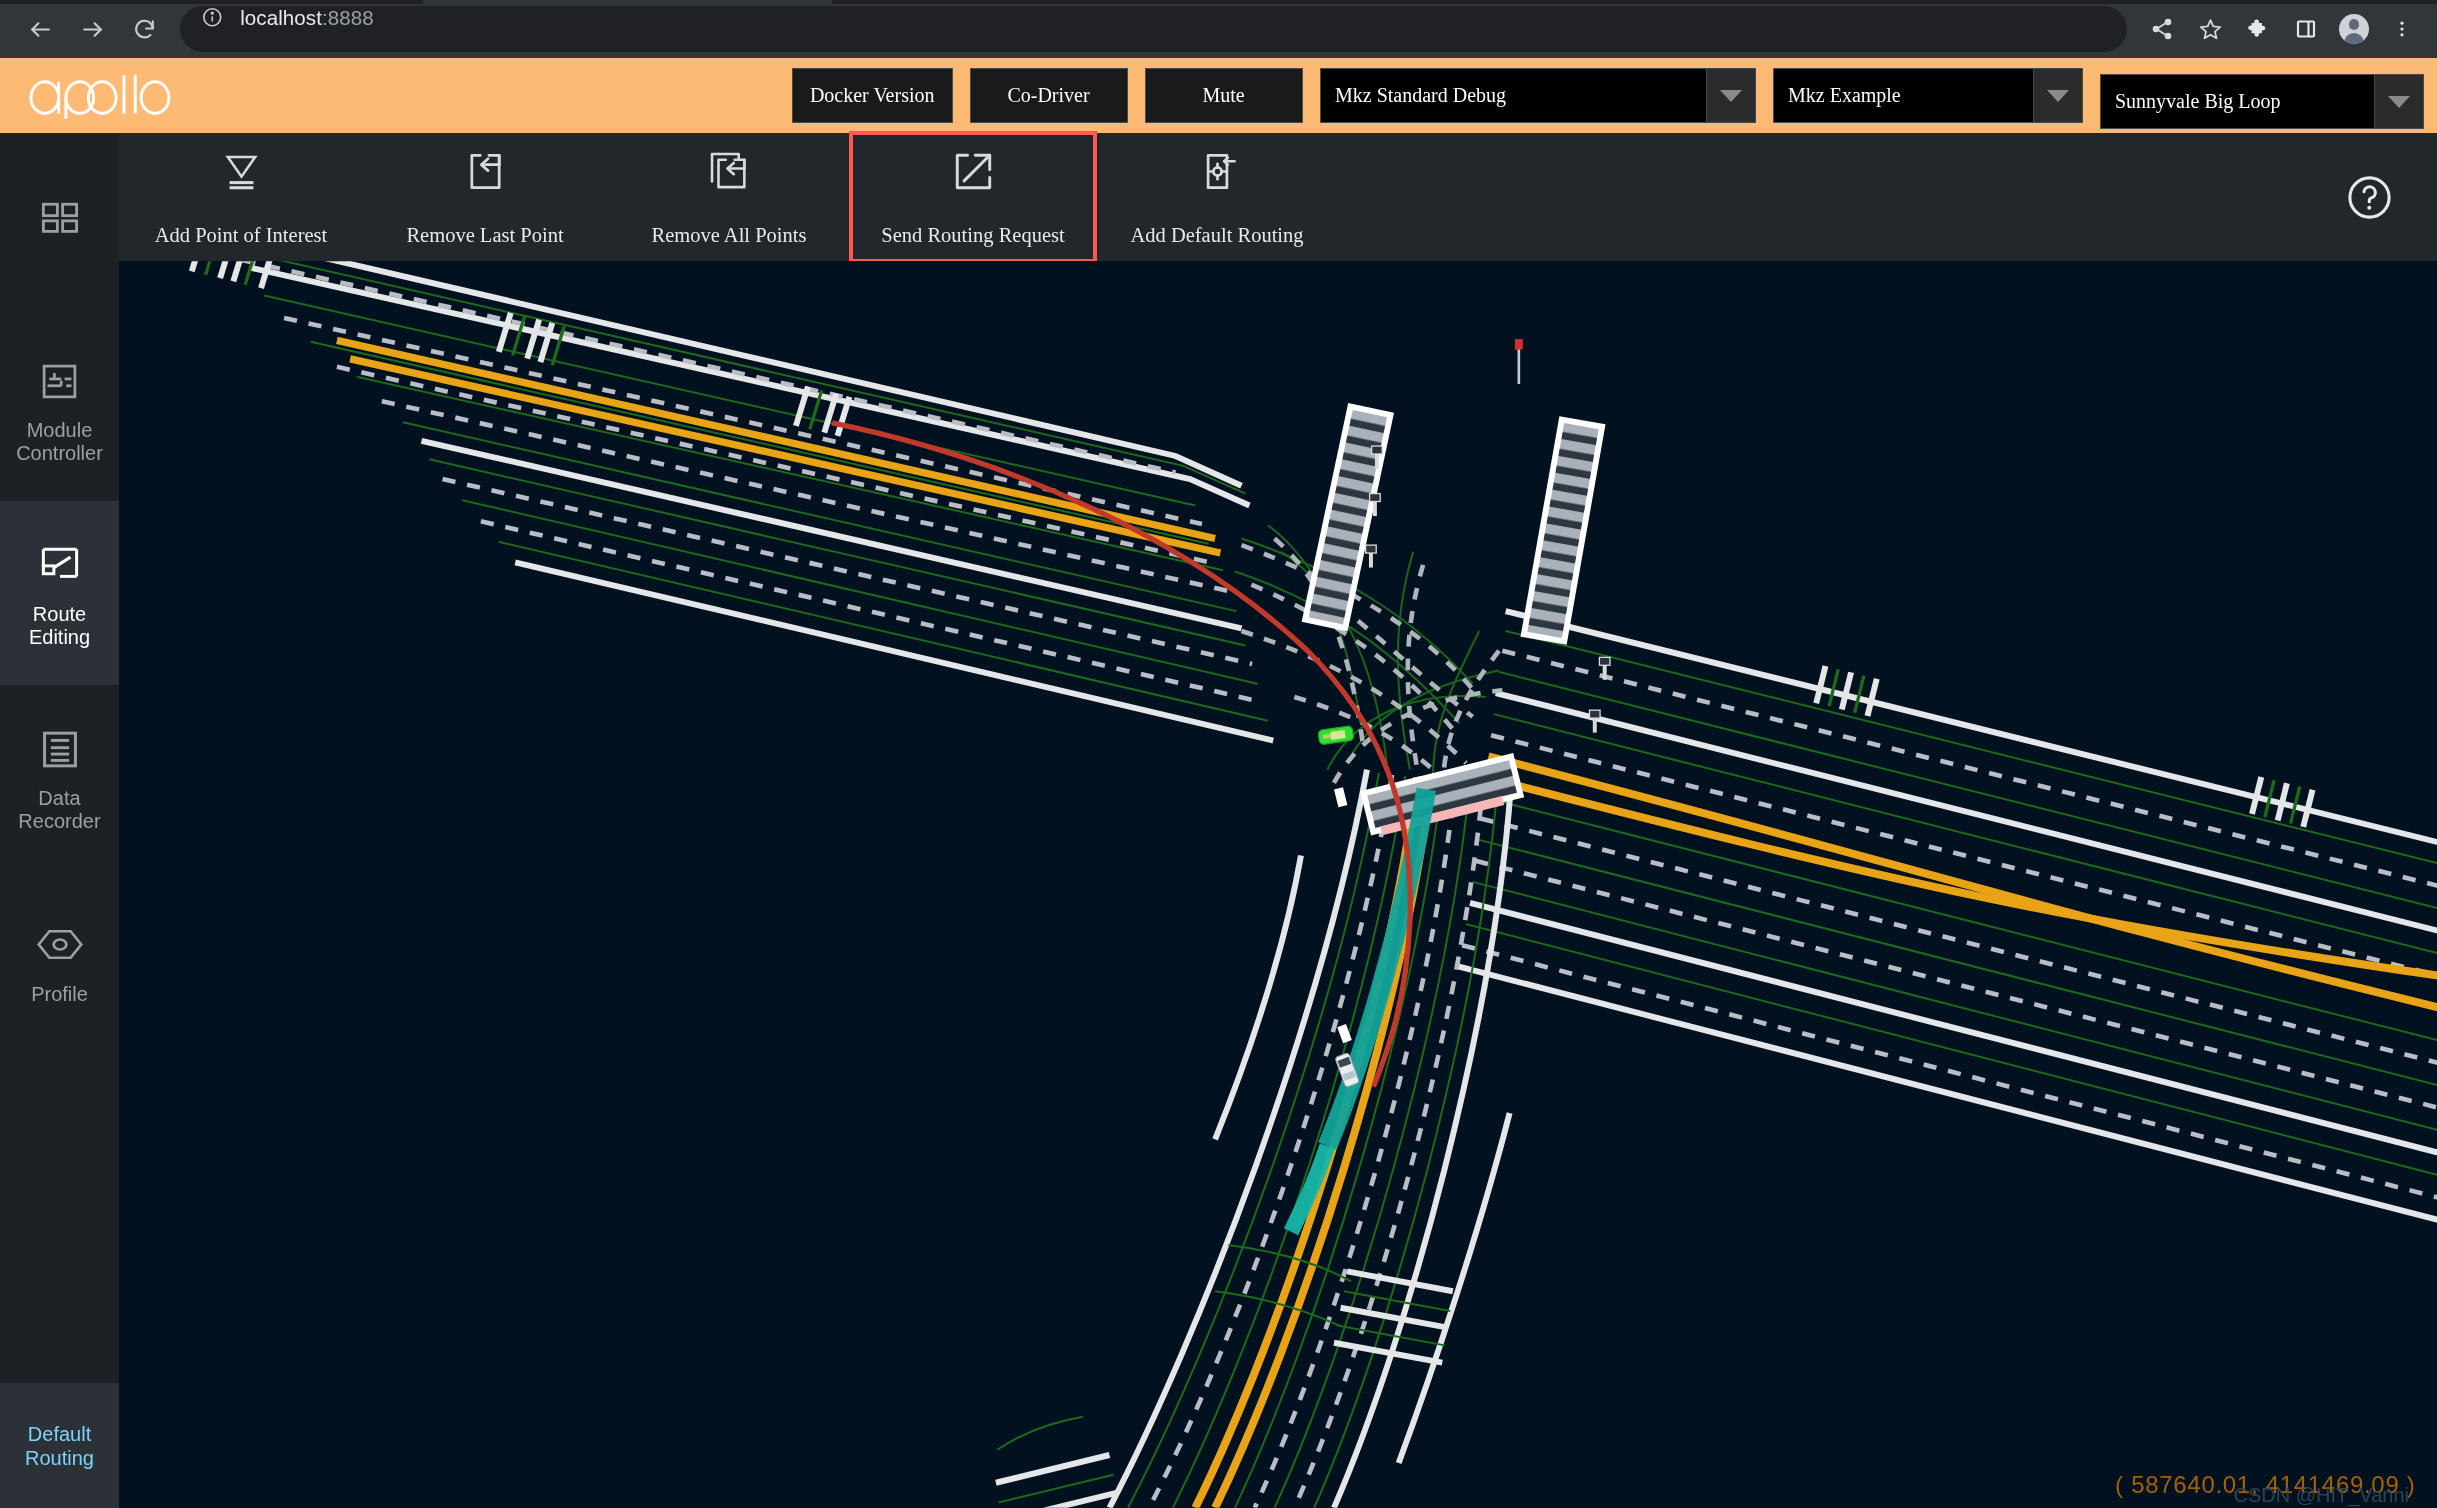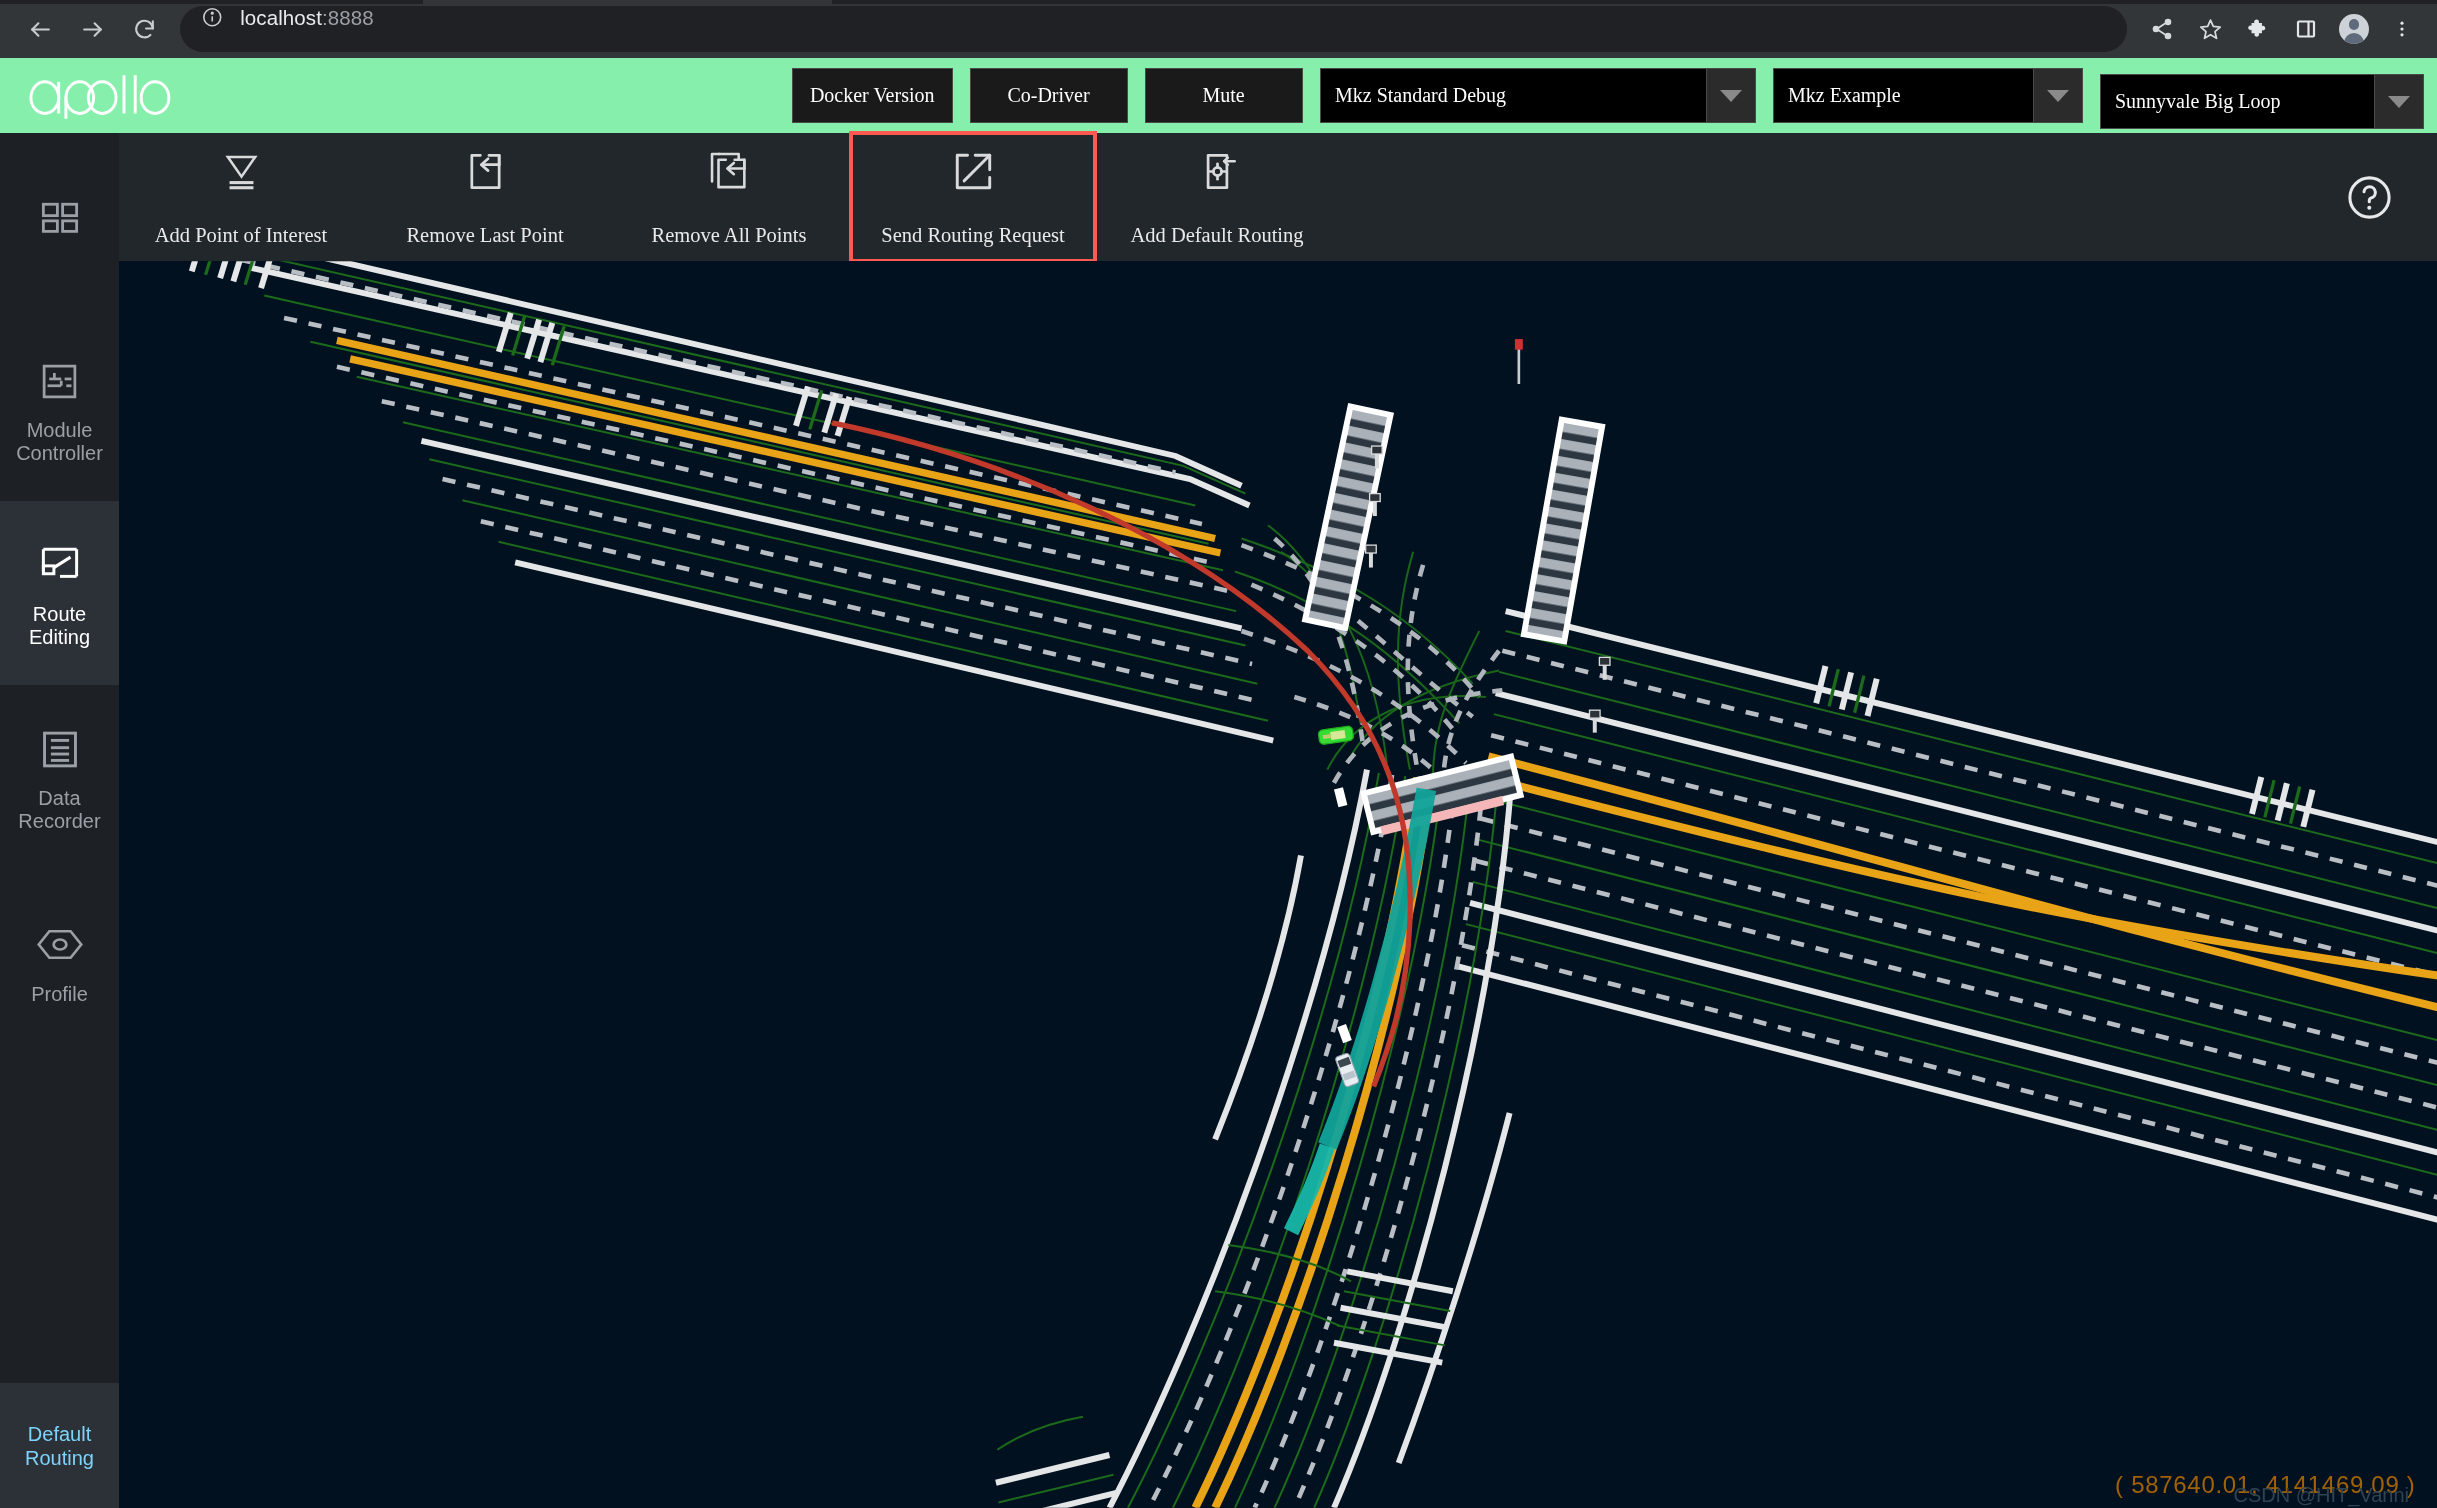--- a/index.html
+++ b/index.html
@@ -50,21 +50,21 @@
     width: 30px; height: 30px; border-radius: 50%; background: #cdd2d8;
     display: flex; align-items: flex-end; justify-content: center; overflow: hidden;
   }
   #avatar-circle .head { width: 10.6px; height: 10.6px; border-radius: 50%; background: #5f6b7a; position: absolute; margin-bottom: 14.5px;}
   #avatar-inner { position: relative; width: 30px; height: 30px; display:flex; align-items:flex-end; justify-content:center;}
   #avatar-body { width: 20px; height: 11.2px; border-radius: 10.6px 10.6px 0 0; background: #5f6b7a; }
 
   
   #apollo-header {
     position: absolute; left: 0; top: 58px; width: 2438px; height: 75px;
-    background: #86efac;
+    background: #fdba74;
     display: flex; align-items: center;
   }
   #apollo-logo { margin-left: 25px; flex: none; }
   #header-controls {
     margin-left: auto; display: flex; align-items: center; gap: 17px; padding-right: 14.5px;
   }
   .hdr-btn {
     height: 55px; min-width: 158px; padding: 0 17px;
     background: #1a1a1a; border: 0.7px solid #4a4a4a;
     color: #ffffff; font-size: 20px; font-family: "Liberation Serif", serif;

